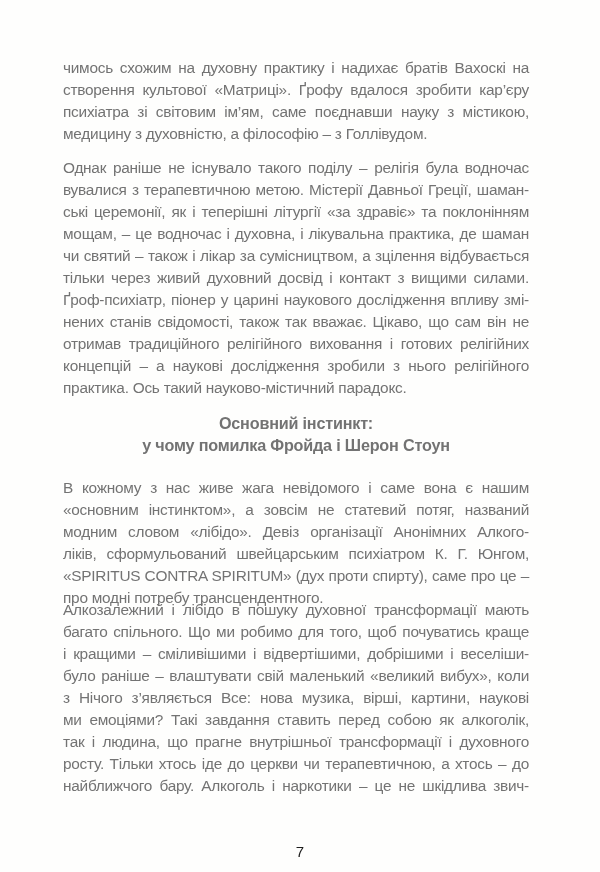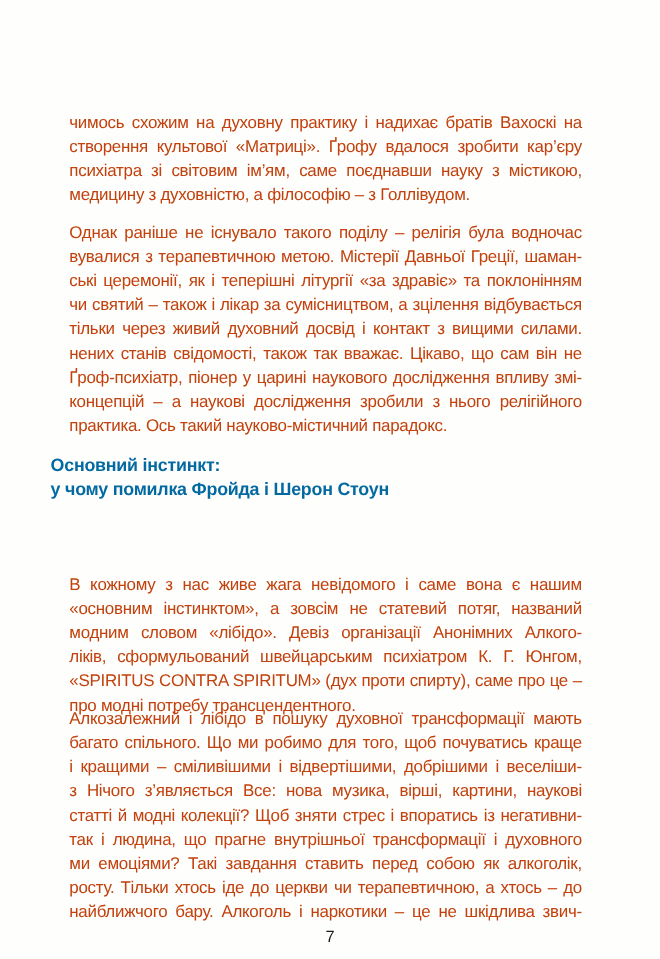--- a/index.html
+++ b/index.html
@@ -4,30 +4,30 @@
 <style>
   html, body { margin: 0; padding: 0; background: #ffffff; }
   body { width: 600px; height: 872px; position: relative; overflow: hidden; }
   .page {
     position: absolute; left: 0; top: 0; width: 600px; height: 872px;
     background: #fefefd;
   }
   .text-block {
     position: absolute; left: 63px; width: 466px;
     font-family: "Liberation Sans", sans-serif;
-    font-size: 15.4px; line-height: 22px; color: #c2410c;
-    text-align: justify; letter-spacing: -0.25px; margin-top: 44px;
+    font-size: 15.4px; line-height: 22px; color: #737373;
+    text-align: justify; letter-spacing: -0.25px;
   }
   .p1 { top: 57px; }
   .p2 { top: 157px; }
   .heading {
-    position: absolute; left: 46px; width: 466px; top: 412px;
+    position: absolute; left: 63px; width: 466px; top: 412px;
     font-family: "Liberation Sans", sans-serif;
-    font-size: 16.2px; line-height: 22px; font-weight: bold; color: #0369a1;
-    letter-spacing: -0.2px;
+    font-size: 16.2px; line-height: 22px; font-weight: bold; color: #737373;
+    text-align: center; letter-spacing: -0.2px;
   }
   .heading div { margin: 0; }
   .p3 { top: 477px; }
   .p4 { top: 599px; }
   .page-number {
     position: absolute; left: 0; width: 600px; top: 843px;
     text-align: center;
     font-family: "Liberation Sans", sans-serif; font-size: 15px; color: #1c1c1c;
   }
   .line { display: block; text-align: justify; text-align-last: justify; white-space: nowrap; }
@@ -42,24 +42,26 @@
     <span class="line">чимось схожим на духовну практику і надихає братів Вахоскі на</span>
     <span class="line">створення культової «Матриці». Ґрофу вдалося зробити кар’єру</span>
     <span class="line">психіатра зі світовим ім’ям, саме поєднавши науку з містикою,</span>
     <span class="line last">медицину з духовністю, а філософію – з Голлівудом.</span>
   </div>
 
   <div class="text-block p2">
     <span class="line">Однак раніше не існувало такого поділу – релігія була водночас</span>
     <span class="line">вувалися з терапевтичною метою. Містерії Давньої Греції, шаман-</span>
     <span class="line">ські церемонії, як і теперішні літургії «за здравіє» та поклонінням</span>
+    <span class="line">мощам, – це водночас і духовна, і лікувальна практика, де шаман</span>
     <span class="line">чи святий – також і лікар за сумісництвом, а зцілення відбувається</span>
     <span class="line">тільки через живий духовний досвід і контакт з вищими силами.</span>
+    <span class="line">Ґроф-психіатр, піонер у царині наукового дослідження впливу змі-</span>
     <span class="line">нених станів свідомості, також так вважає. Цікаво, що сам він не</span>
-    <span class="line">Ґроф-психіатр, піонер у царині наукового дослідження впливу змі-</span>
+    <span class="line">отримав традиційного релігійного виховання і готових релігійних</span>
     <span class="line">концепцій – а наукові дослідження зробили з нього релігійного</span>
     <span class="line last">практика. Ось такий науково-містичний парадокс.</span>
   </div>
 
   <div class="heading">
     <div>Основний інстинкт:</div>
     <div>у чому помилка Фройда і Шерон Стоун</div>
   </div>
 
   <div class="text-block p3">
@@ -68,22 +70,22 @@
     <span class="line">модним словом «лібідо». Девіз організації Анонімних Алкого-</span>
     <span class="line">ліків, сформульований швейцарським психіатром К. Г. Юнгом,</span>
     <span class="line">«SPIRITUS CONTRA SPIRITUM» (дух проти спирту), саме про це –</span>
     <span class="line last">про модні потребу трансцендентного.</span>
   </div>
 
   <div class="text-block p4">
     <span class="line">Алкозалежний і лібідо в пошуку духовної трансформації мають</span>
     <span class="line">багато спільного. Що ми робимо для того, щоб почуватись краще</span>
     <span class="line">і кращими – сміливішими і відвертішими, добрішими і веселіши-</span>
+    <span class="line">було раніше – влаштувати свій маленький «великий вибух», коли</span>
     <span class="line">з Нічого з’являється Все: нова музика, вірші, картини, наукові</span>
-    <span class="line">статті й модні колекції? Щоб зняти стрес і впоратись із негативни-</span>
+    <span class="line">ми емоціями? Такі завдання ставить перед собою як алкоголік,</span>
     <span class="line">так і людина, що прагне внутрішньої трансформації і духовного</span>
-    <span class="line">ми емоціями? Такі завдання ставить перед собою як алкоголік,</span>
     <span class="line">росту. Тільки хтось іде до церкви чи терапевтичною, а хтось – до</span>
     <span class="line">найближчого бару. Алкоголь і наркотики – це не шкідлива звич-</span>
   </div>
 
   <div class="page-number">7</div>
 </div>
 
 </body></html>

